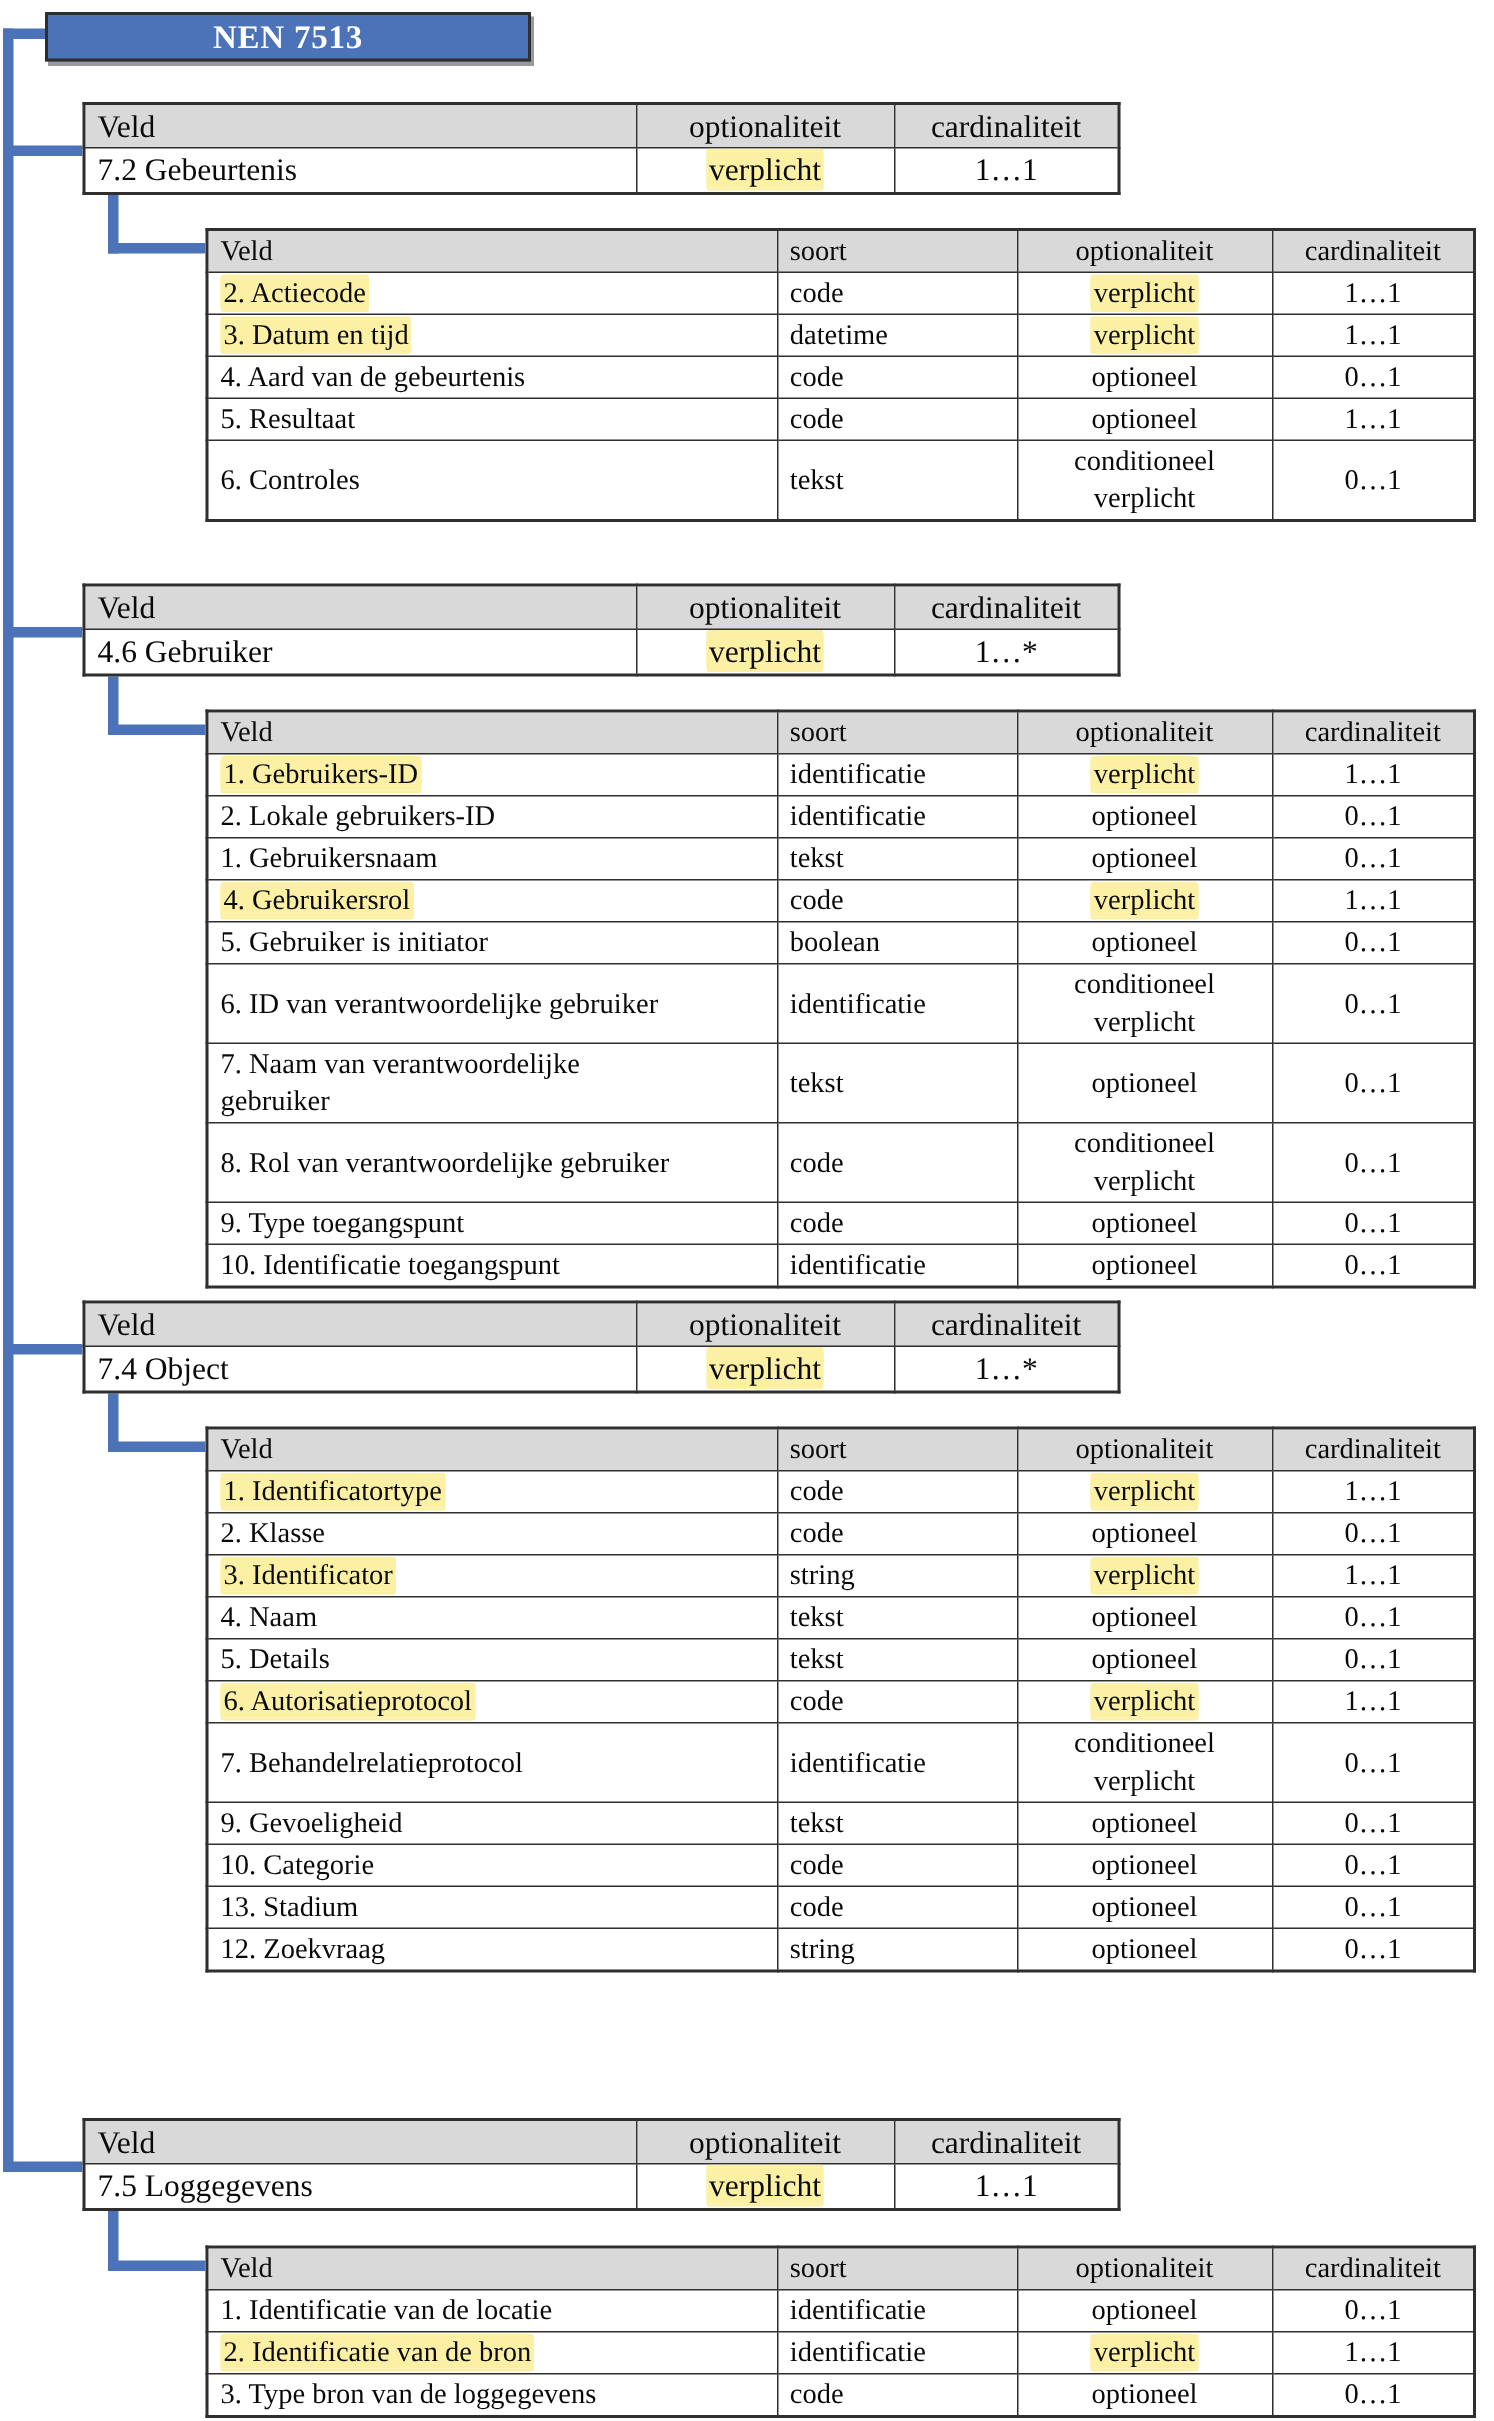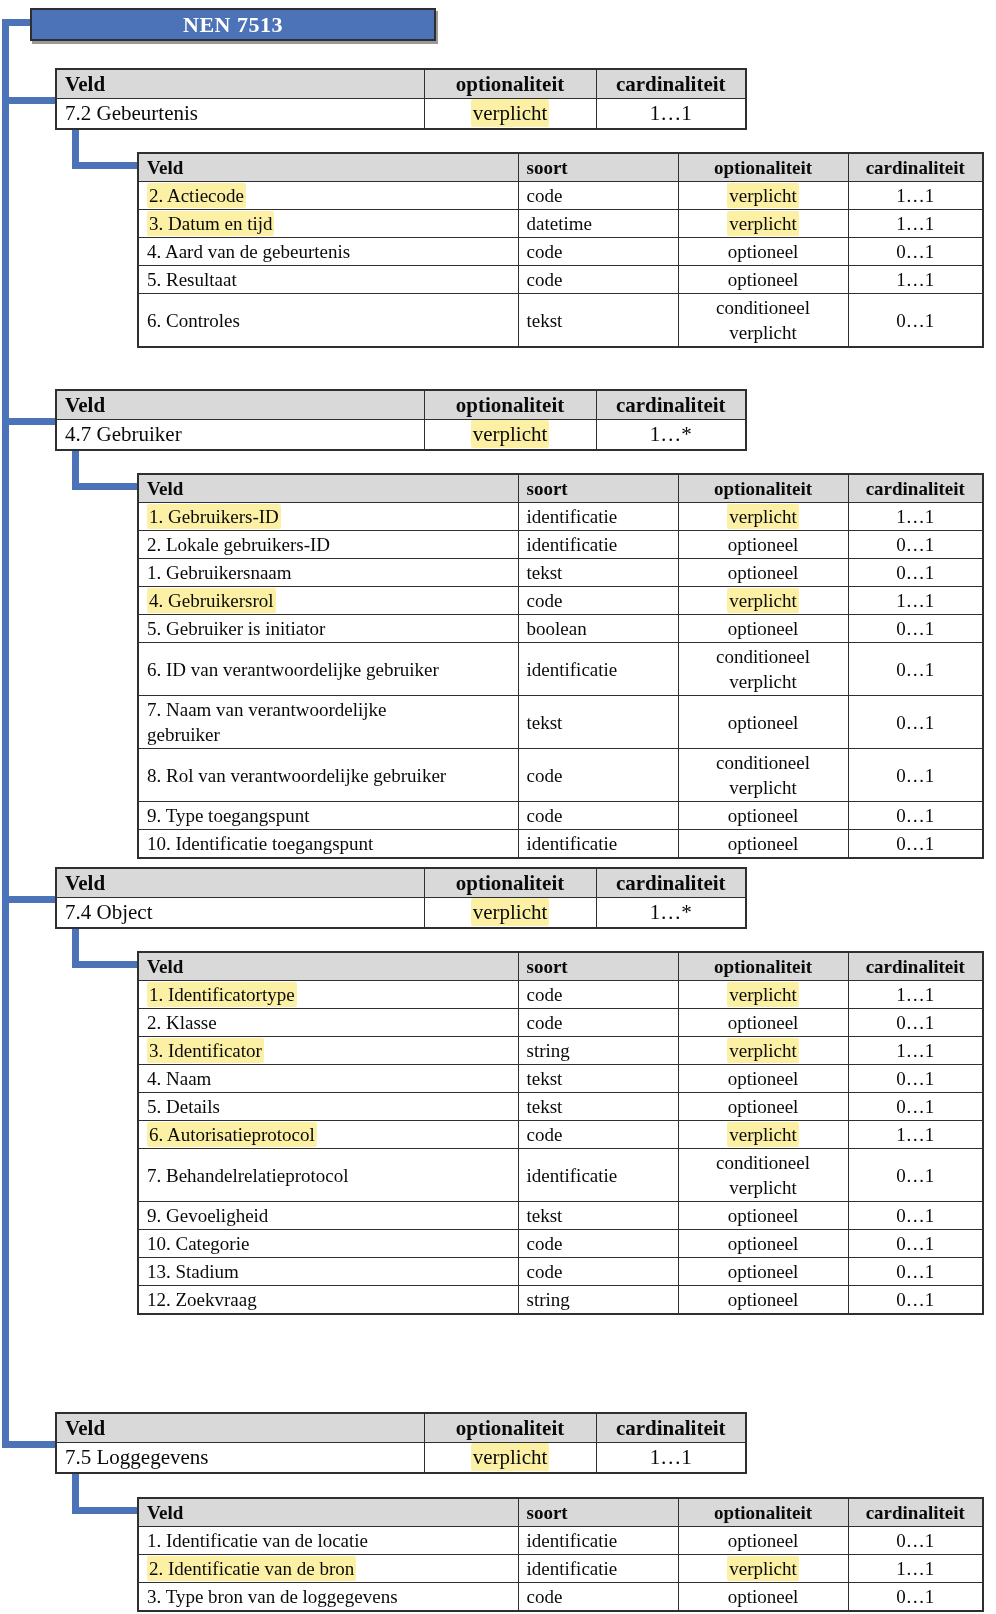--- a/index.html
+++ b/index.html
@@ -10,35 +10,35 @@
   }
   *{box-sizing:border-box;margin:0;padding:0;}
   body{
     width:996px;height:1614px;position:relative;background:#ffffff;
     font-family:"Liberation Serif","DejaVu Serif",serif;color:#0a0a0a;
     overflow:hidden;
   }
   .abs{position:absolute;}
   
   .root-box{
-    left:30px;top:8px;width:406px;height:33px;
+    left:30px;top:8px;width:324px;height:33px;
     background:var(--blue);
     border:2px solid #2e2e2e;
     box-shadow:2px 3px 0 rgba(70,70,70,.55);
     color:#ffffff;font-weight:bold;font-size:22px;
     display:flex;align-items:center;justify-content:center;
     letter-spacing:.5px;
   }
   
   .conn{background:var(--blue);position:absolute;}
   
   table{border-collapse:collapse;table-layout:fixed;background:#fff;
         border:2px solid var(--line);}
   th,td{border:1px solid var(--line);overflow:hidden;}
-  thead th{background:var(--hdr);font-weight:bold;}
+  thead th{background:var(--hdr);font-weight:normal;}
   .t-summary{width:690px;font-size:21px;}
   .t-summary th,.t-summary td{line-height:26px;padding:1px 8px;}
   .t-summary td{line-height:27px;}
   .t-detail{width:845px;font-size:19px;}
   .t-detail th,.t-detail td{line-height:25px;padding:1px 8px;}
   .col-veld-s{width:368px;} .col-opt-s{width:172px;} .col-card-s{width:150px;}
   .col-veld-d{width:380px;} .col-soort-d{width:160px;} .col-opt-d{width:170px;} .col-card-d{width:135px;}
   .td-left{text-align:left;}
   .td-center{text-align:center;}
   td.veld-cell{padding-right:60px;} 
@@ -147,21 +147,21 @@
     </colgroup>
   <thead>
       <tr>
     <th class="td-left">Veld</th>
     <th class="td-center">optionaliteit</th>
     <th class="td-center">cardinaliteit</th>
   </tr>
     </thead>
   <tbody>
       <tr>
-    <td class="td-left">4.7 Gebruiker</td>
+    <td class="td-left">4.6 Gebruiker</td>
     <td class="td-center"><span class="hl">verplicht</span></td>
     <td class="td-center">1…*</td>
   </tr>
     </tbody>
 </table>
 
 <table class="abs t-detail" style="left:137px;top:473px;">
   <colgroup>
       <col class="col-veld-d">
       <col class="col-soort-d">

